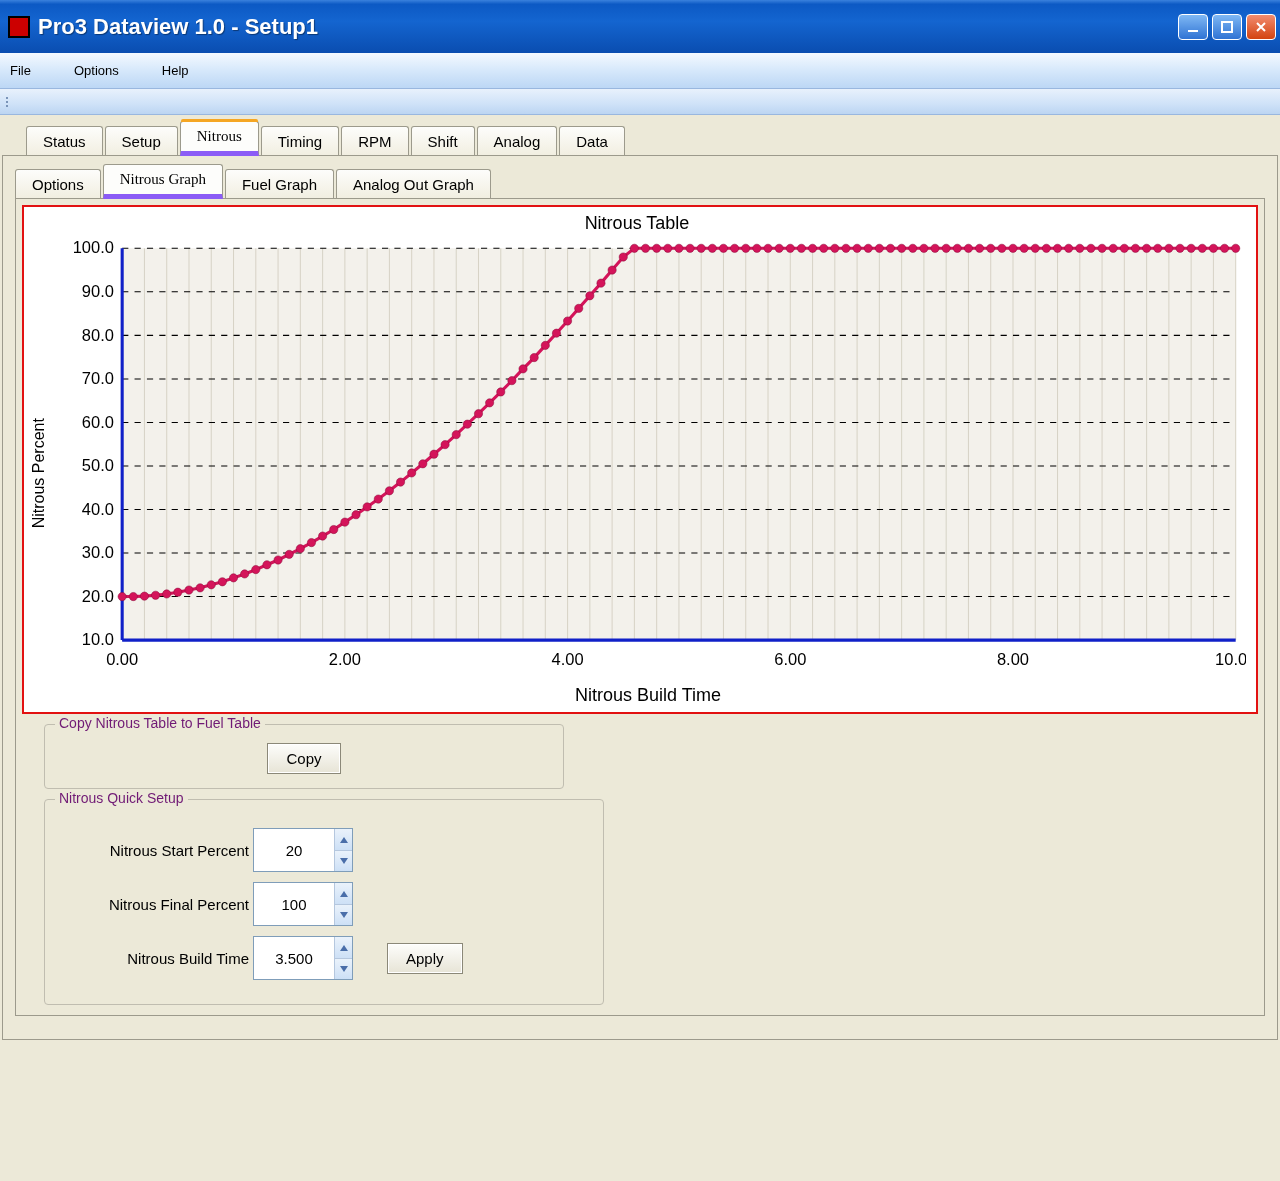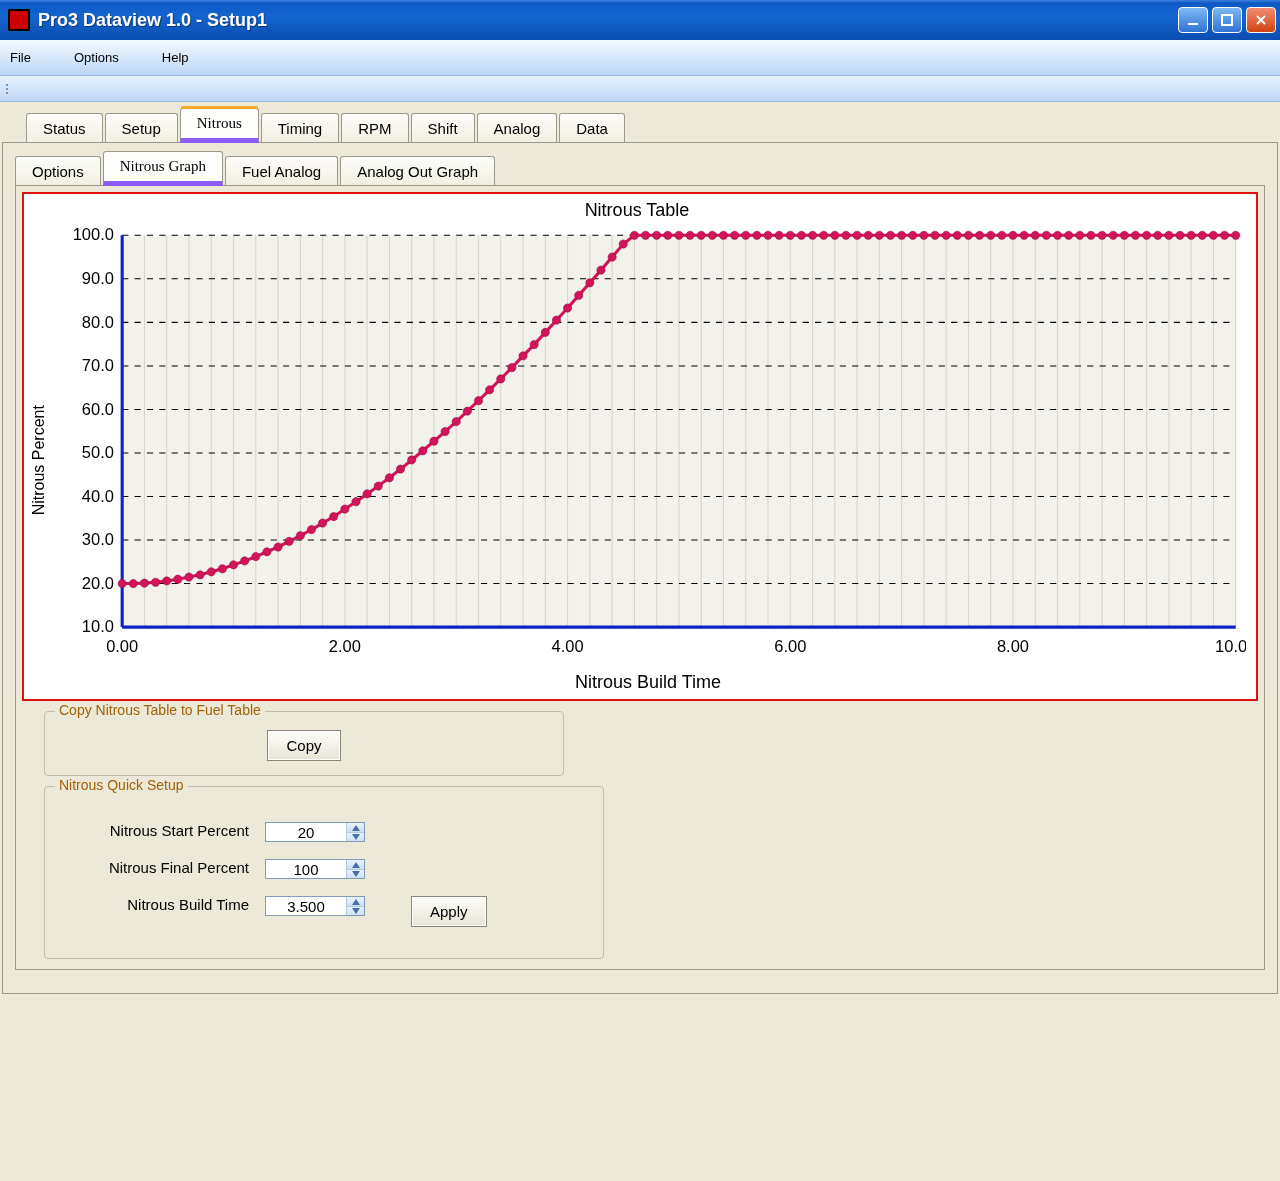--- a/index.html
+++ b/index.html
@@ -6,28 +6,28 @@
   body {
     margin: 0;
     font-family: Tahoma, Arial, sans-serif;
     font-size: 13px;
     background: #ece9d8;
     width: 1280px;
     height: 1181px;
     overflow: hidden;
   }
   .titlebar {
-    height: 40px;
+    height: 53px;
     background: linear-gradient(to bottom, #3a81dd 0%, #0c59c4 8%, #1465d0 40%, #0a4db0 100%);
     display: flex;
     align-items: center;
     padding: 0 4px;
     color: #fff;
     font-weight: bold;
-    font-size: 18px;
+    font-size: 22px;
   }
   .titlebar .app-icon {
     width: 22px; height: 22px;
     background: #c00;
     border: 2px solid #000;
     margin: 0 8px 0 4px;
     display:inline-block;
   }
   .titlebar .title { flex: 1; text-shadow: 1px 1px 1px rgba(0,0,0,.4); }
   .win-buttons { display: flex; gap: 4px; }
@@ -137,36 +137,36 @@
     border-radius:4px;
     margin:10px 6px 0 24px;
     position:relative;
     padding:18px 14px 14px 14px;
     width:520px;
     background:#ece9d8;
   }
   .groupbox .legend {
     position:absolute; top:-10px; left:10px;
     background:#ece9d8; padding:0 4px;
-    color:#a16207; font-size:14px;
+    color:#701a75; font-size:14px;
   }
   .btn {
     background: linear-gradient(to bottom,#fdfdfb,#e7e4d6);
     border:1px solid #8b8878;
     border-radius:0;
     padding:6px 18px;
     font-size:15px;
     box-shadow: inset 0 0 0 1px #fff;
   }
-  .row { display:flex; gap:16px; margin:17px 0; }
+  .row { display:flex; align-items:center; gap:4px; margin:10px 0; }
   .row label { width:190px; text-align:right; font-size:15px; }
   .spinner {
     display:inline-flex; align-items:stretch;
     border:1px solid #7f9db9; background:#fff;
-    height:20px;
+    height:44px;
   }
   .spinner input {
     border:none; width:80px; text-align:center;
     font-size:15px; outline:none; padding:0 4px;
   }
   .spinner .arrows {
     display:flex; flex-direction:column;
     border-left:1px solid #b5c7de;
     width:18px;
   }
@@ -226,21 +226,21 @@
   <div class="tab">Shift</div>
   <div class="tab">Analog</div>
   <div class="tab">Data</div>
 </div>
 
 <div class="tab-body">
 
   <div class="sub-tabs">
     <div class="tab">Options</div>
     <div class="tab active">Nitrous Graph</div>
-    <div class="tab">Fuel Analog</div>
+    <div class="tab">Fuel Graph</div>
     <div class="tab">Analog Out Graph</div>
   </div>
 
   <div class="sub-body">
 
     <div class="chart-frame">
       <div class="chart-title">Nitrous Table</div>
       <div class="chart-area">
         <div class="ylabel">Nitrous Percent</div>
         <div class="plot-wrap">

